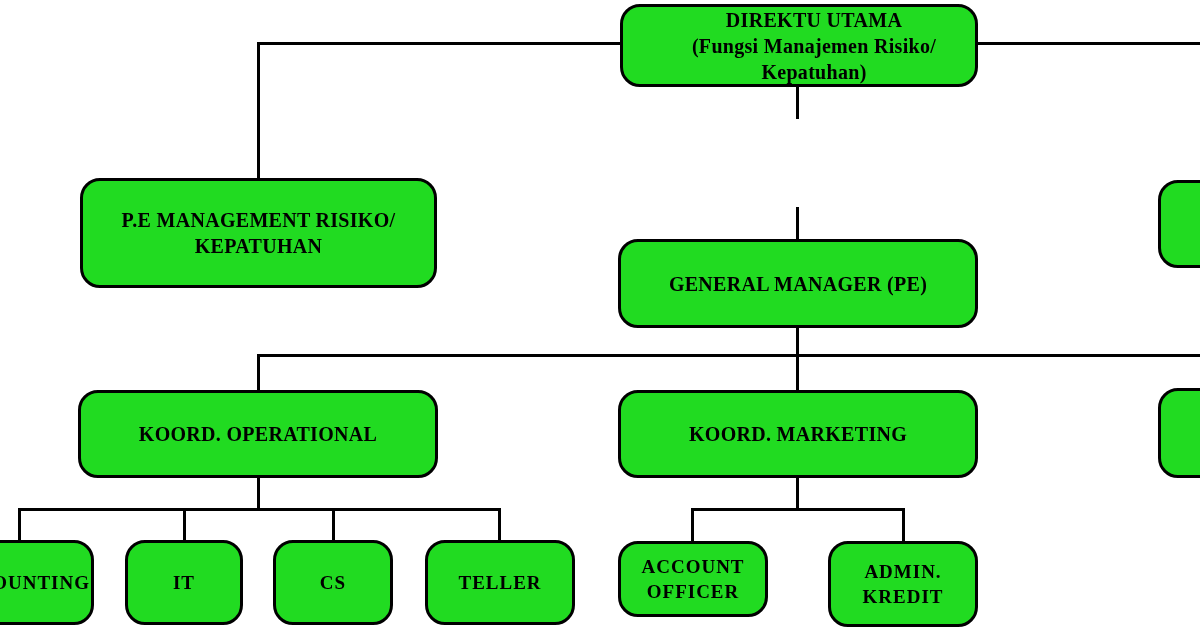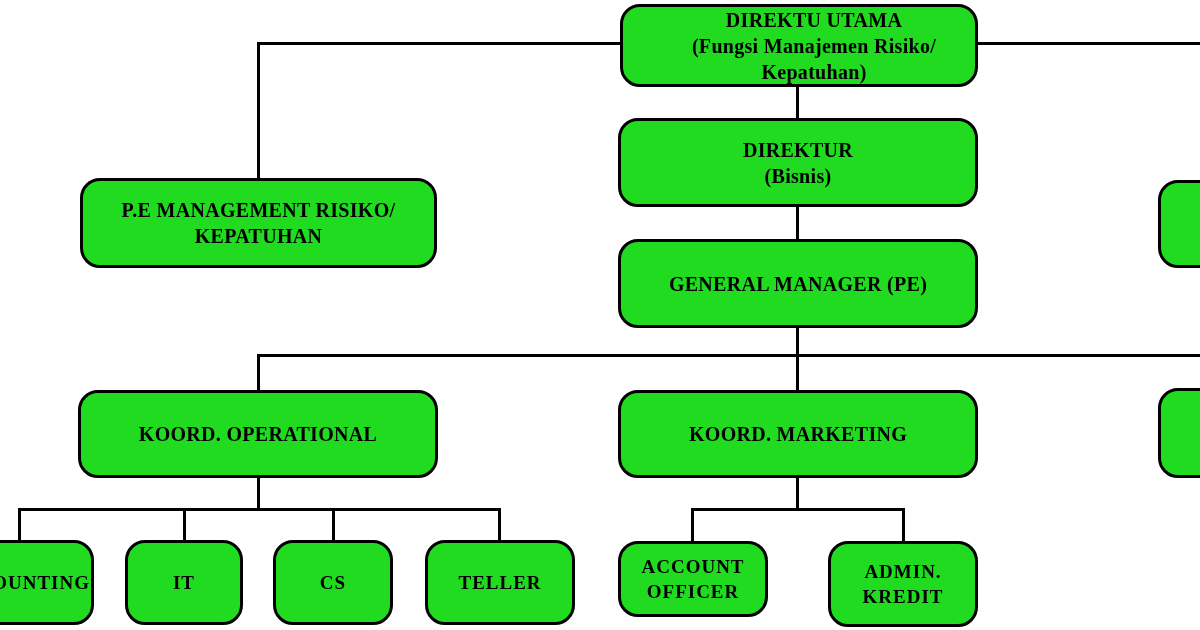--- a/index.html
+++ b/index.html
@@ -69,30 +69,26 @@
   <div class="line" style="left:691px; top:508px; width:214px; height:3px;"></div>
   <div class="line" style="left:691px; top:508px; width:3px; height:34px;"></div>
   <div class="line" style="left:902px; top:508px; width:3px; height:34px;"></div>
 
   <div class="node" style="left:620px; top:4px; width:358px; height:83px;padding-left:30px;">
     <span class="label">DIREKTU UTAMA
 (Fungsi Manajemen Risiko/
 Kepatuhan)</span>
   </div>
 
-  <div class="node" style="left:618px; top:118px; width:360px; height:89px;">
-    <span class="label">DIREKTUR
-(Bisnis)</span>
-  </div>
 
   <div class="node" style="left:618px; top:239px; width:360px; height:89px;">
     <span class="label">GENERAL MANAGER (PE)</span>
   </div>
 
-  <div class="node" style="left:80px; top:178px; width:357px; height:90px;">
+  <div class="node" style="left:80px; top:178px; width:357px; height:110px;">
     <span class="label">P.E MANAGEMENT RISIKO/
 KEPATUHAN</span>
   </div>
 
   <div class="node" style="left:1158px; top:180px; width:140px; height:88px;">
     <span class="label"></span>
   </div>
 
   <div class="node" style="left:78px; top:390px; width:360px; height:88px;">
     <span class="label">KOORD. OPERATIONAL</span>

